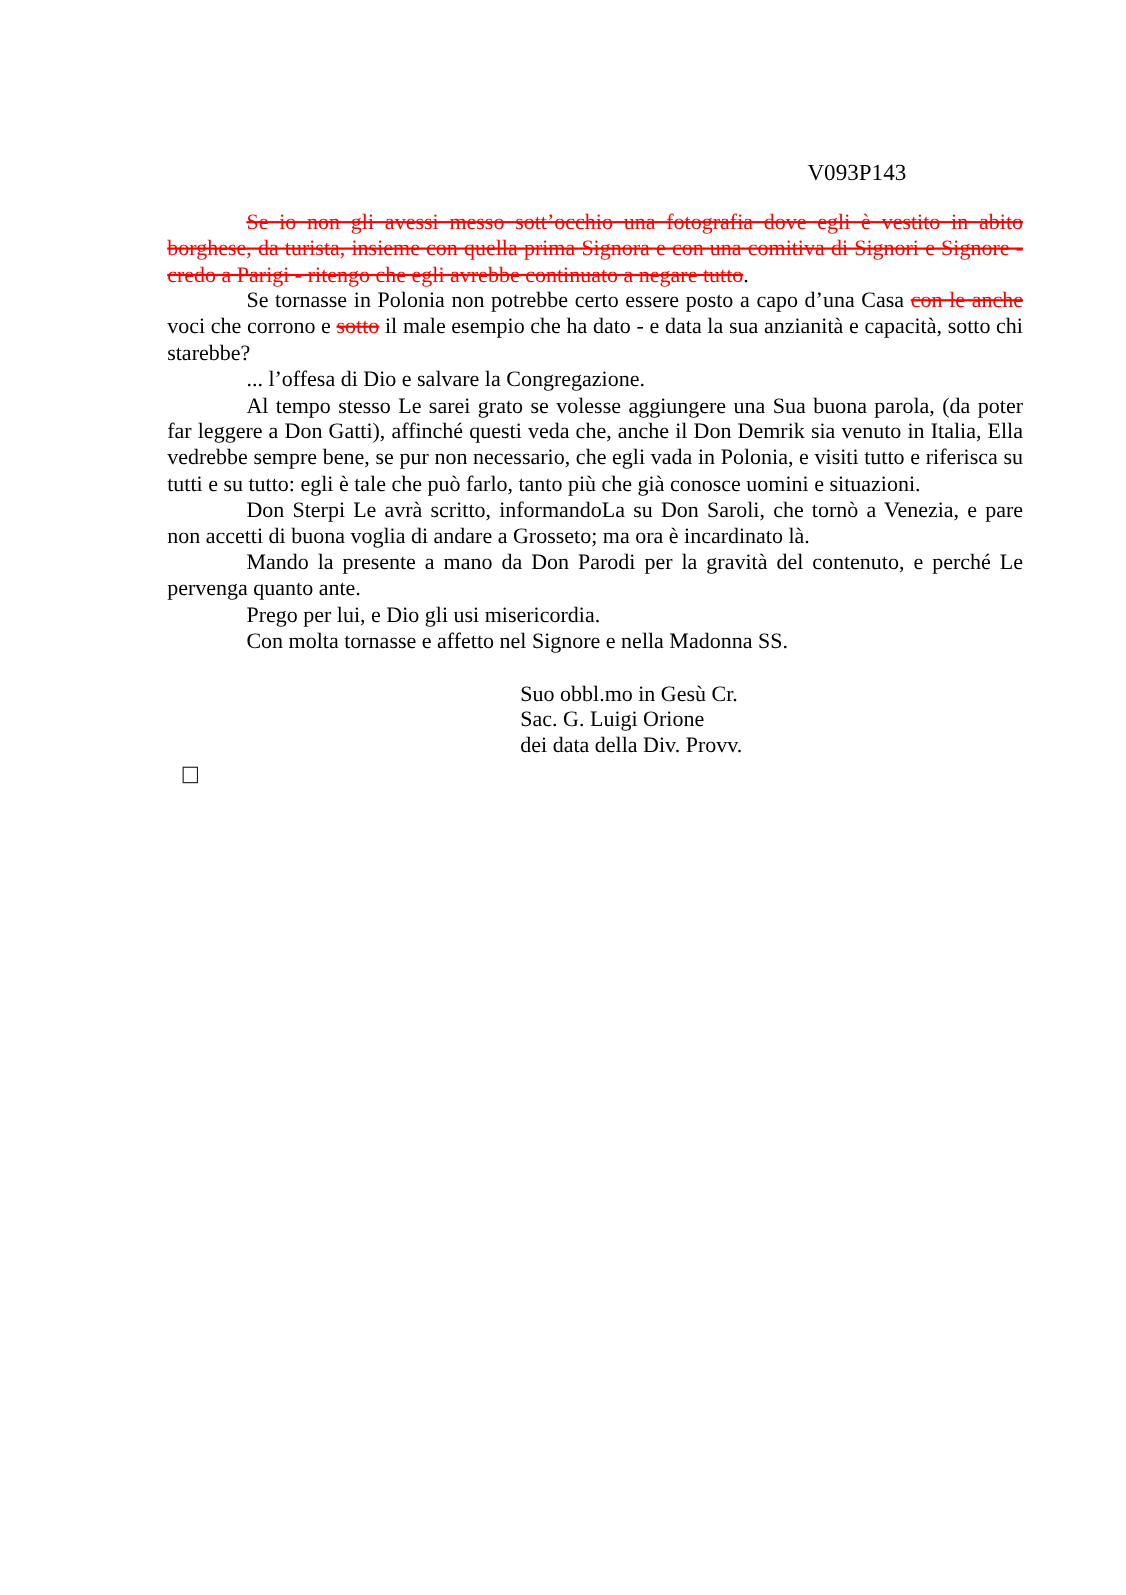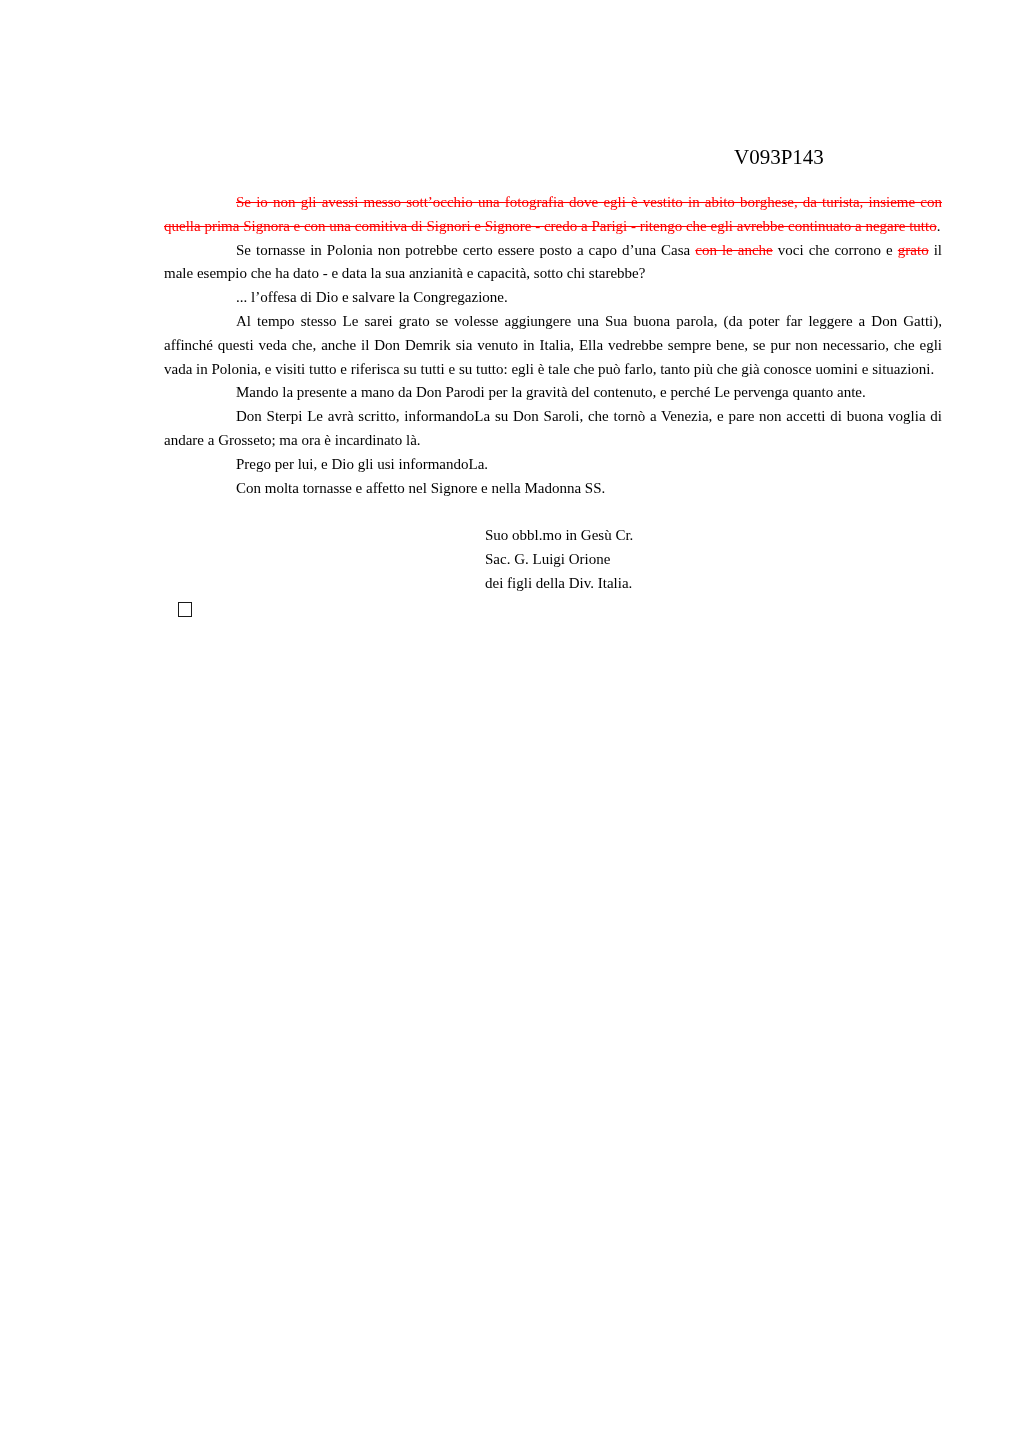--- a/index.html
+++ b/index.html
@@ -19,24 +19,24 @@
   .header-code {
     position: absolute;
     left: 734px;
     top: 146px;
     font-size: 21px;
     line-height: 23.8px;
     white-space: nowrap;
   }
   .body-text {
     position: absolute;
-    left: 164px;
+    left: 152px;
     top: 191px;
     width: 778px;
-    font-size: 15px;
+    font-size: 20px;
     line-height: 23.8px;
     text-align: justify;
     font-family: Liberation Serif, serif;
   }
   .body-text p {
     margin: 0;
     text-indent: 72px;
   }
   .strike {
     color: #ff0000;
@@ -67,39 +67,39 @@
 <body>
 
 <div class="page">
 
   <div class="header-code">V093P143</div>
 
   <div class="body-text">
 
     <p><span class="strike">Se io non gli avessi messo sott’occhio una fotografia dove egli è vestito in abito borghese, da turista, insieme con quella prima Signora e con una comitiva di Signori e Signore - credo a Parigi - ritengo che egli avrebbe continuato a negare tutto</span><span>.</span></p>
 
-    <p><span>Se tornasse in Polonia non potrebbe certo essere posto a capo d’una Casa </span><span class="strike">con le anche</span><span> voci che corrono e </span><span class="strike">grato</span><span> il male esempio che ha dato - e data la sua anzianità e capacità, sotto chi starebbe?</span></p>
+    <p><span>Se tornasse in Polonia non potrebbe certo essere posto a capo d’una Casa </span><span class="strike">con le anche</span><span> voci che corrono e </span><span class="strike">sotto</span><span> il male esempio che ha dato - e data la sua anzianità e capacità, sotto chi starebbe?</span></p>
 
     <p><span>... l’offesa di Dio e salvare la Congregazione.</span></p>
 
 
     <p><span>Al tempo stesso Le sarei grato se volesse aggiungere una Sua buona parola, (da poter far leggere a Don Gatti), affinché questi veda che, anche il Don Demrik sia venuto in Italia, Ella vedrebbe sempre bene, se pur non necessario, che egli vada in Polonia, e visiti tutto e riferisca su tutti e su tutto: egli è tale che può farlo, tanto più che già conosce uomini e situazioni.</span></p>
 
+    <p><span>Don Sterpi Le avrà scritto, informandoLa su Don Saroli, che tornò a Venezia, e pare non accetti di buona voglia di andare a Grosseto; ma ora è incardinato là.</span></p>
+
     <p><span>Mando la presente a mano da Don Parodi per la gravità del contenuto, e perché Le pervenga quanto ante.</span></p>
 
-    <p><span>Don Sterpi Le avrà scritto, informandoLa su Don Saroli, che tornò a Venezia, e pare non accetti di buona voglia di andare a Grosseto; ma ora è incardinato là.</span></p>
-
-    <p><span>Prego per lui, e Dio gli usi informandoLa.</span></p>
+    <p><span>Prego per lui, e Dio gli usi misericordia.</span></p>
 
     <p><span>Con molta tornasse e affetto nel Signore e nella Madonna SS.</span></p>
 
     <div class="signature">
       <div class="sig-line">Suo obbl.mo in Gesù Cr.</div>
       <div class="sig-line">Sac. G. Luigi Orione</div>
-      <div class="sig-line">dei figli della Div. Italia.</div>
+      <div class="sig-line">dei data della Div. Provv.</div>
     </div>
 
     <div class="square-row">
       <span class="square"></span>
     </div>
 
   </div>
 
 </div>
 

